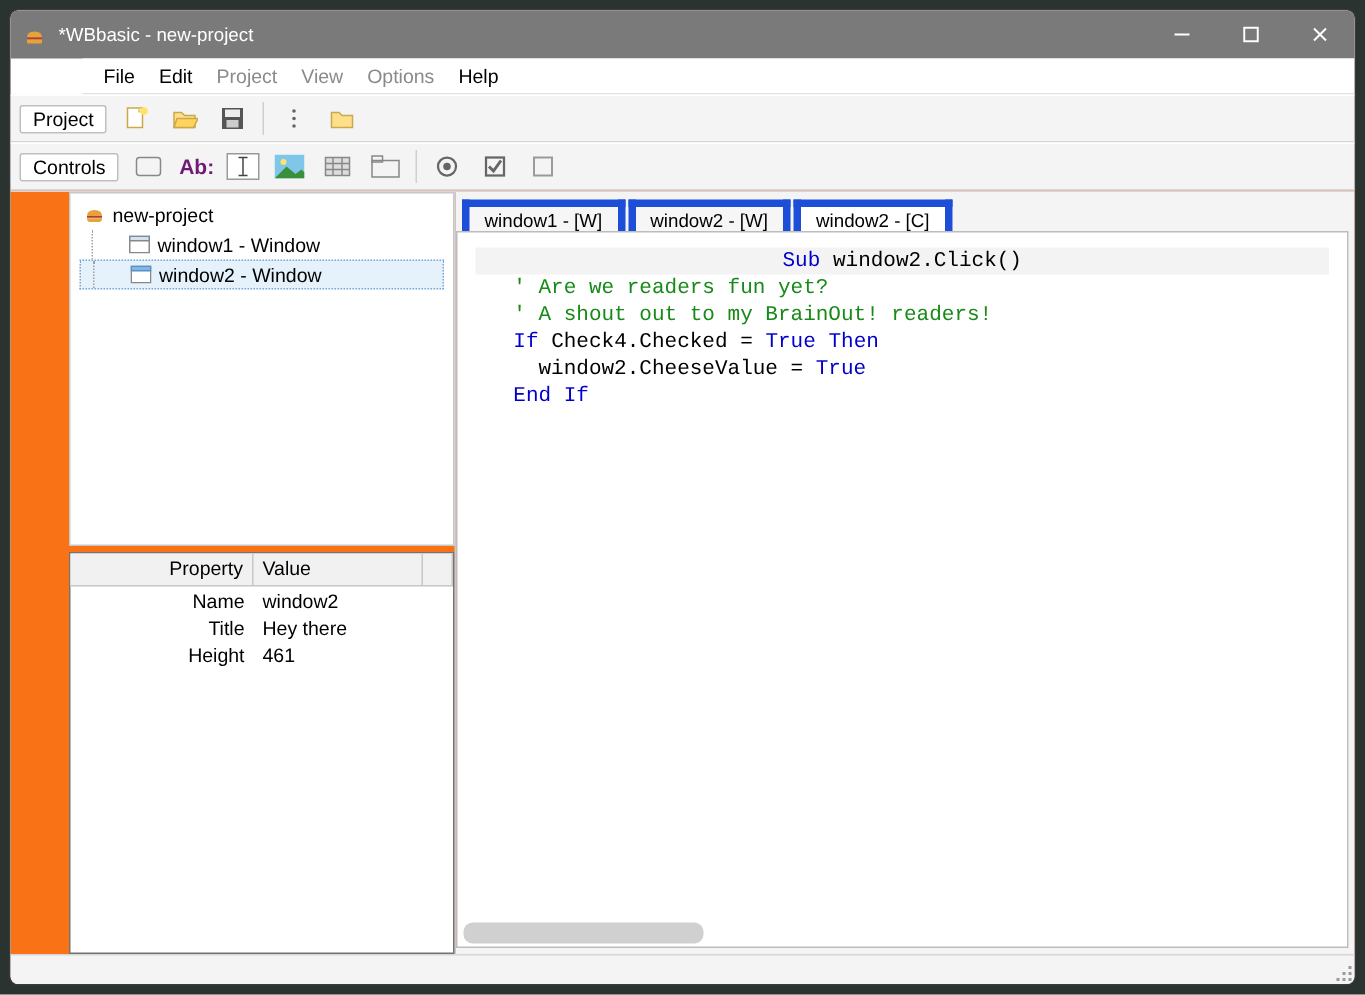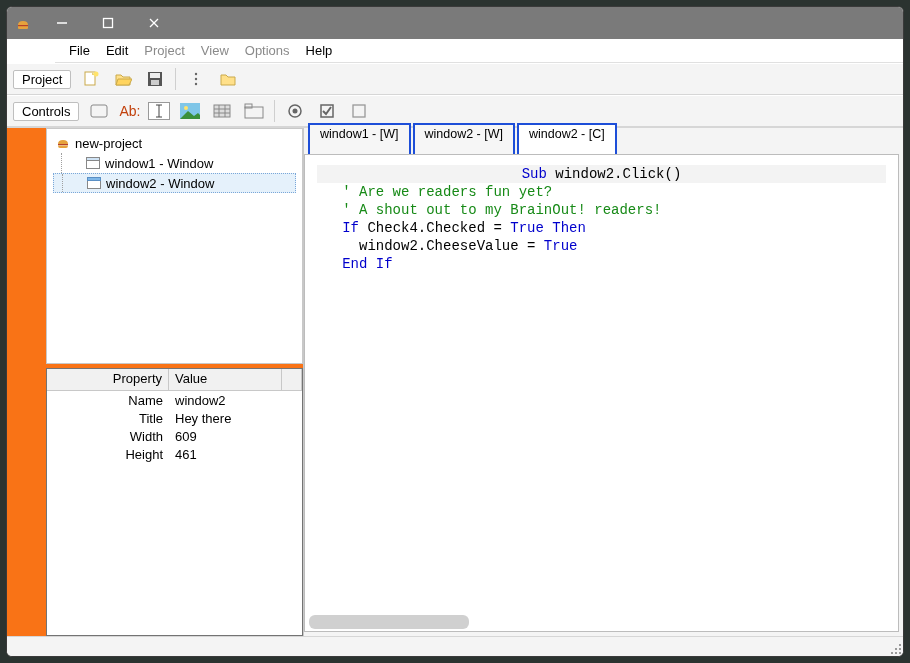--- a/index.html
+++ b/index.html
@@ -15,21 +15,21 @@
   .titlebar .btn svg { stroke: #fff; }
   
   .menubar { height: 24px; background: #fff; display: flex; align-items: center; padding: 0 6px; border-bottom: 1px solid #e0e0e0; margin-left: 48px;}
   .menubar .mi { padding: 2px 8px; color: #000; }
   .menubar .mi.dim { color: #8a8a8a; }
   
   .toolbar { height: 32px; background: #f4f4f4; border-top: 1px solid #fff; border-bottom: 1px solid #d6d6d6; display: flex; align-items: center; padding: 0 6px; gap: 8px; }
   .toolbar .label { padding: 1px 8px; border: 1px solid #bfbfbf; background:#fff; border-radius:2px;}
   .toolbar .tbtn { width: 24px; height: 24px; display:flex; align-items:center; justify-content:center; border-radius:2px;}
   .toolbar .sep { width:1px; height:22px; background:#cfcfcf;}
-  .toolbar .ab { font-size:14px; color:#c2410c; font-weight:400;}
+  .toolbar .ab { font-size:14px; color:#701a75; font-weight:700;}
   .toolbar .cursorbox { width:22px; height:18px; border:1px solid #999; background:#fff; display:inline-flex; align-items:center; justify-content:center;}
   
   .main { flex:1; display:flex; min-height:0; background:#f97316; border-top:1px solid #d6d6d6;padding-left:39px;}
   .left { width:258px; display:flex; flex-direction:column; border-right:1px solid #c8c8c8;}
   .tree { flex:1; background:#fff; border:1px solid #c8c8c8; margin:0 0 4px 0; padding:4px 6px; overflow:auto;}
   .tree .node { display:flex; align-items:center; height:20px; padding:0 2px;}
   .tree .node .twig { width:14px; display:inline-block;}
   .tree .node .ic { width:16px; height:16px; margin-right:4px; display:inline-flex; align-items:center; justify-content:center;}
   .tree .node.depth1 { padding-left: 18px; position:relative;}
   .tree .node.depth1::before { content:""; position:absolute; left:8px; top:0; bottom:0; border-left:1px dotted #a0a0a0;}
@@ -39,21 +39,21 @@
   .props .hdr .col { border-right:1px solid #c8c8c8; padding:2px 6px; }
   .props .hdr .col.p { width:122px; text-align:right;}
   .props .hdr .col.v { flex:1;}
   .props .rows { padding:2px 0;}
   .props .row { display:flex; height:18px; }
   .props .row .k { width:122px; text-align:right; padding-right:6px; }
   .props .row .v { padding-left:6px;}
   
   .right { flex:1; display:flex; flex-direction:column; background:#f4f4f4; min-width:0;}
   .tabs { height:26px; display:flex; align-items:flex-end; padding-left:4px; }
-  .tab { height:32px; padding:2px 10px; border:2px solid #1d4ed8; border-bottom:1px solid #bcbcbc; background:#f6f6f6; margin-right:2px; font-size:12.5px; position:relative; top:1px;}
+  .tab { height:22px; padding:2px 10px; border:5px solid #1d4ed8; border-bottom:1px solid #bcbcbc; background:#f6f6f6; margin-right:2px; font-size:12.5px; position:relative; top:1px;}
   .tab.active { background:#fff; border-bottom:1px solid #fff;}
   .editor { flex:1; background:#fff; border:1px solid #bcbcbc; margin:0 4px 4px 0; overflow:auto; position:relative;}
   .code { font-family: Consolas, "Courier New", monospace; font-size:14px; line-height:18px; padding:10px 12px; white-space:pre;}
   .code .hl-line { background:#f3f3f3; display:block;text-align:center;}
   .kw { color:#0000cc;}
   .cm { color:#178a17;}
   .lit { color:#0000cc;}
   .editor .hscroll { position:absolute; left:4px; bottom:2px; height:14px; width:160px; background:#d0d0d0; border-radius:6px;}
   
   .statusbar { height:20px; background:#f4f4f4; border-top:1px solid #d6d6d6; position:relative;}
@@ -66,20 +66,21 @@
 <div class="window">
 
   <div class="titlebar">
     <span class="app-icon">
       <svg width="14" height="14" viewBox="0 0 14 14">
           <path d="M2 9 Q2 5 7 5 Q12 5 12 9 L2 9 Z" fill="#e6a23c"></path>
           <path d="M2 10 L12 10 L12 12 Q12 13 11 13 L3 13 Q2 13 2 12 Z" fill="#e6a23c"></path>
           <rect x="2" y="9" width="10" height="1.2" fill="#b5402a"></rect>
         </svg>
     </span>
+    <span class="title">*WBbasic - new-project</span>
     <div class="btns">
       <div class="btn">
           <svg width="12" height="12">
             <line x1="1" y1="6" x2="11" y2="6" stroke-width="1.3"></line>
           </svg>
         </div>
       <div class="btn">
           <svg width="12" height="12">
             <rect x="1.5" y="1.5" width="9" height="9" fill="none" stroke-width="1.3"></rect>
           </svg>
@@ -241,24 +242,20 @@
         <div class="rows">
           <div class="row">
             <div class="k">Name</div>
             <div class="v">window2</div>
           </div>
           <div class="row">
             <div class="k">Title</div>
             <div class="v">Hey there</div>
           </div>
           <div class="row">
-            <div class="k">Width</div>
-            <div class="v">609</div>
-          </div>
-          <div class="row">
             <div class="k">Height</div>
             <div class="v">461</div>
           </div>
         </div>
       </div>
     </div>
 
     <div class="right">
       <div class="tabs">
         <div class="tab">window1 - [W]</div>

